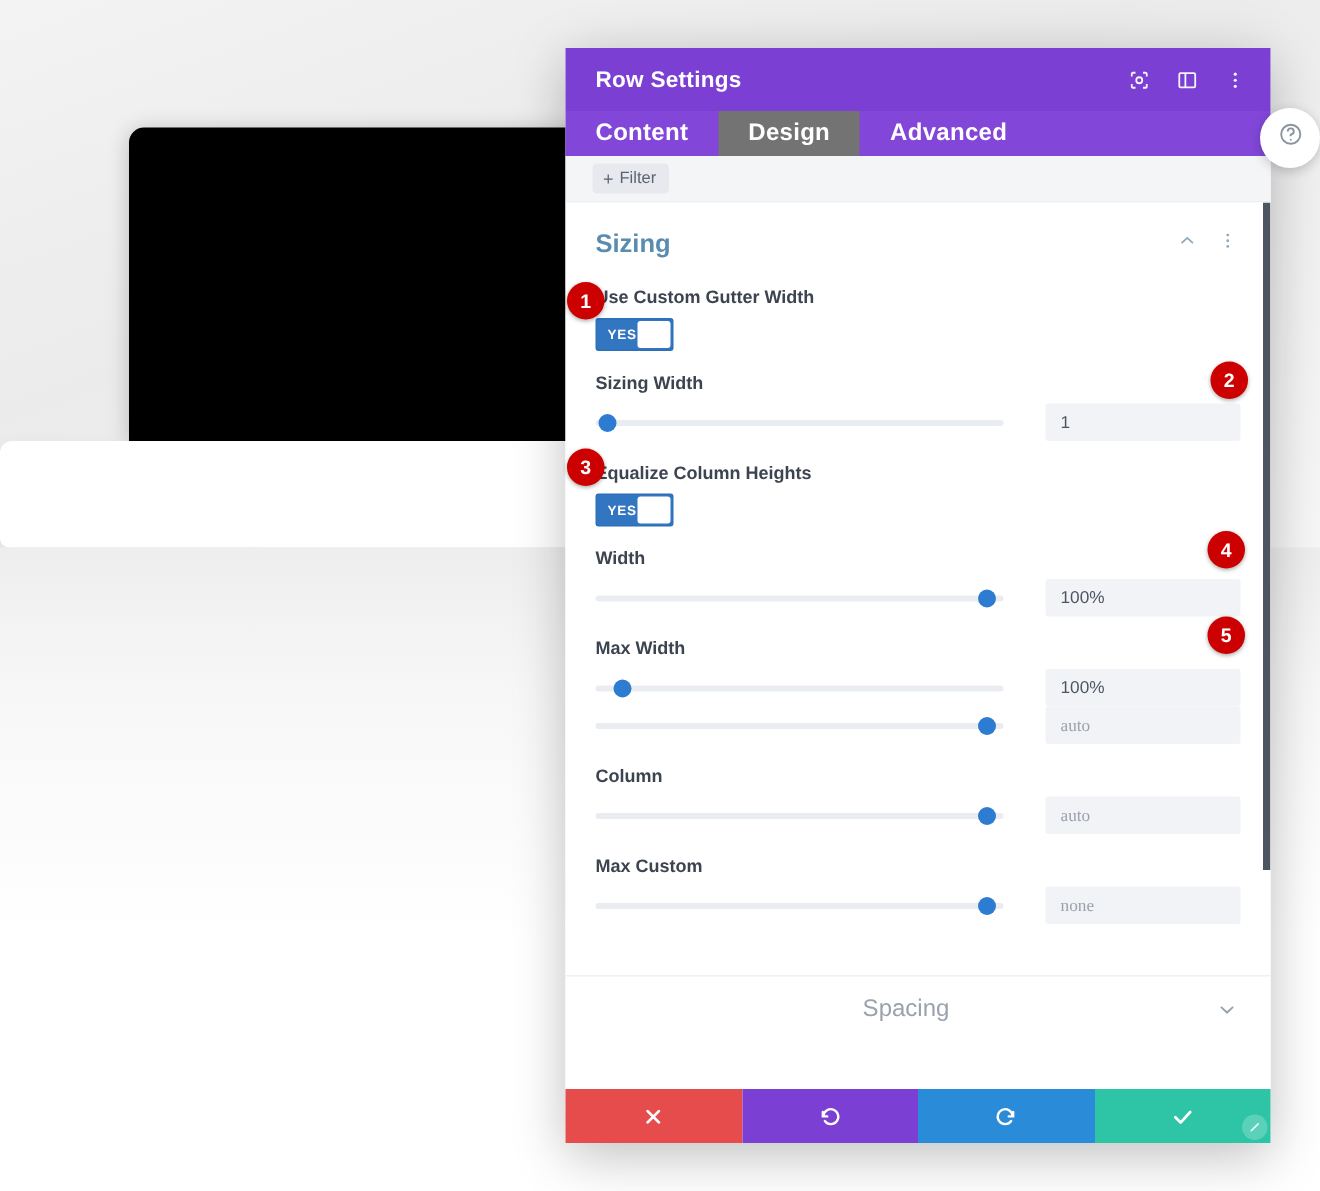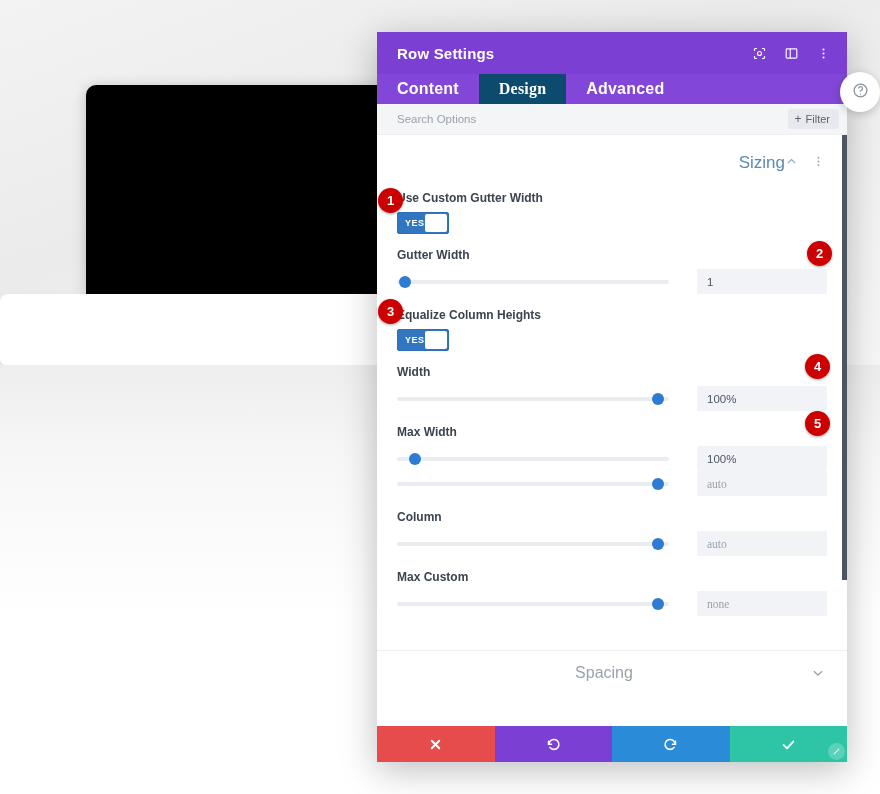--- a/index.html
+++ b/index.html
@@ -104,21 +104,21 @@
   .tab {
     padding: 0 20px;
     display: flex;
     align-items: center;
     font-size: 16px;
     font-weight: bold;
     color: #ffffff;
     cursor: pointer;
     letter-spacing: .2px;
   }
-  .tab.active { background: #0c4a6e; font-family: Liberation Serif, serif; }
+  .tab.active { background: #737373; }
 
   .searchbar {
     height: 30px;
     background: #f4f5f7;
     border-bottom: 1px solid #eceef1;
     display: flex;
     align-items: center;
     padding: 0 8px 0 18px;
     flex: 0 0 auto;
   }
@@ -175,22 +175,21 @@
 
   .section-title-row {
     display: flex;
     align-items: center;
     padding: 18px 22px 4px 20px;
   }
   .section-title {
     font-size: 17px;
     color: #5a8bb0;
     flex: 1 1 auto;
-    font-weight: normal;
-    text-align: right;
+    font-weight: bold;
   }
   .section-ctrl {
     color: #8fa8bb;
     display: flex;
     align-items: center;
     gap: 14px;
   }
   .section-ctrl span { cursor: pointer; display: block; }
 
   .field { padding: 0 20px; position: relative; }
@@ -402,21 +401,20 @@
     </div>
   </div>
 
   <div class="tabbar">
     <div class="tab">Content</div>
     <div class="tab active">Design</div>
     <div class="tab">Advanced</div>
   </div>
 
   <div class="searchbar">
-    <input class="search-input" type="text" placeholder="Search Options" style="">
     <div class="filter-btn">
       <span class="filter-plus">+</span>
       <span>Filter</span>
     </div>
   </div>
 
   <div class="modal-body">
     <div class="scroll-pane">
 
       <div class="section-title-row">
@@ -439,21 +437,21 @@
 
       <div class="field">
         <div class="field-label">Use Custom Gutter Width</div>
         <div class="toggle">
           <span class="toggle-text">YES</span>
           <span class="toggle-knob"></span>
         </div>
       </div>
 
       <div class="field">
-        <div class="field-label">Gutter Width</div>
+        <div class="field-label">Sizing Width</div>
         <div class="slider-row">
           <div class="slider">
             <div class="slider-track"></div>
             <div class="slider-knob" style="left:3%"></div>
           </div>
           <div class="value-box">1</div>
         </div>
       </div>
 
       <div class="field">

